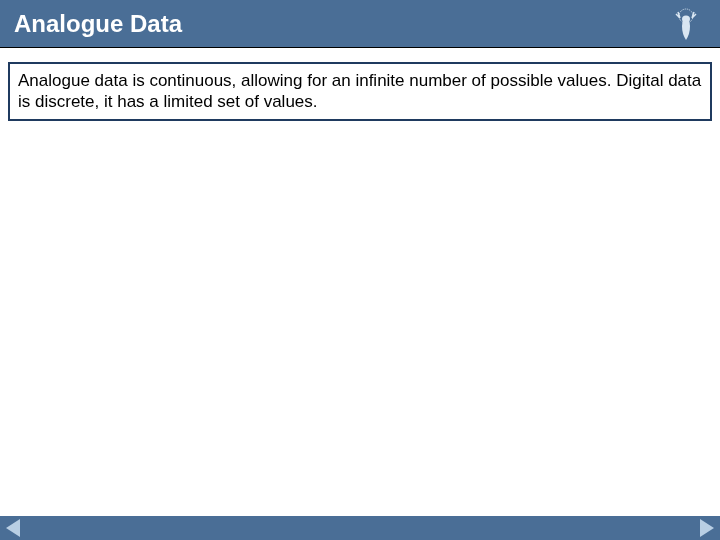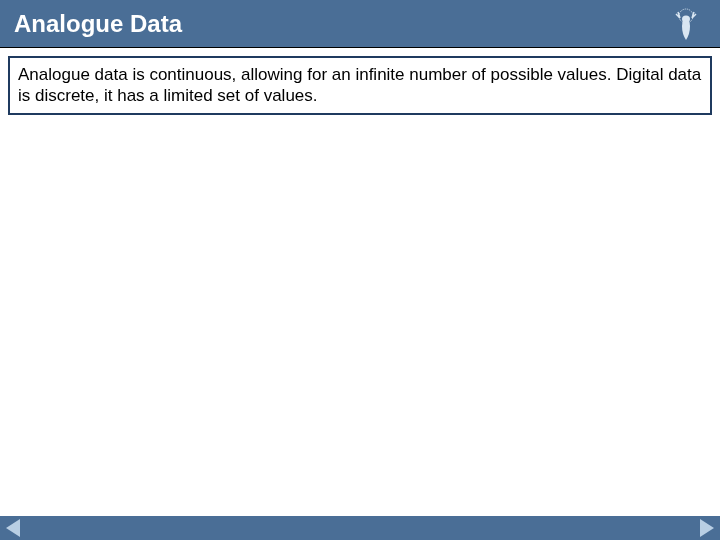--- a/index.html
+++ b/index.html
@@ -27,21 +27,21 @@
     font-weight: bold;
   }
   .logo {
     width: 40px;
     height: 40px;
     display: flex;
     align-items: center;
     justify-content: center;
   }
   .content {
-    padding: 8px 8px 0 8px;
+    padding: 14px 8px 0 8px;
   }
   .info-box {
     border: 2px solid #1f3a5f;
     background: #ffffff;
     padding: 6px 8px;
     margin-bottom: 10px;
     font-size: 17px;
     line-height: 1.25;
     color: #000;
   }

